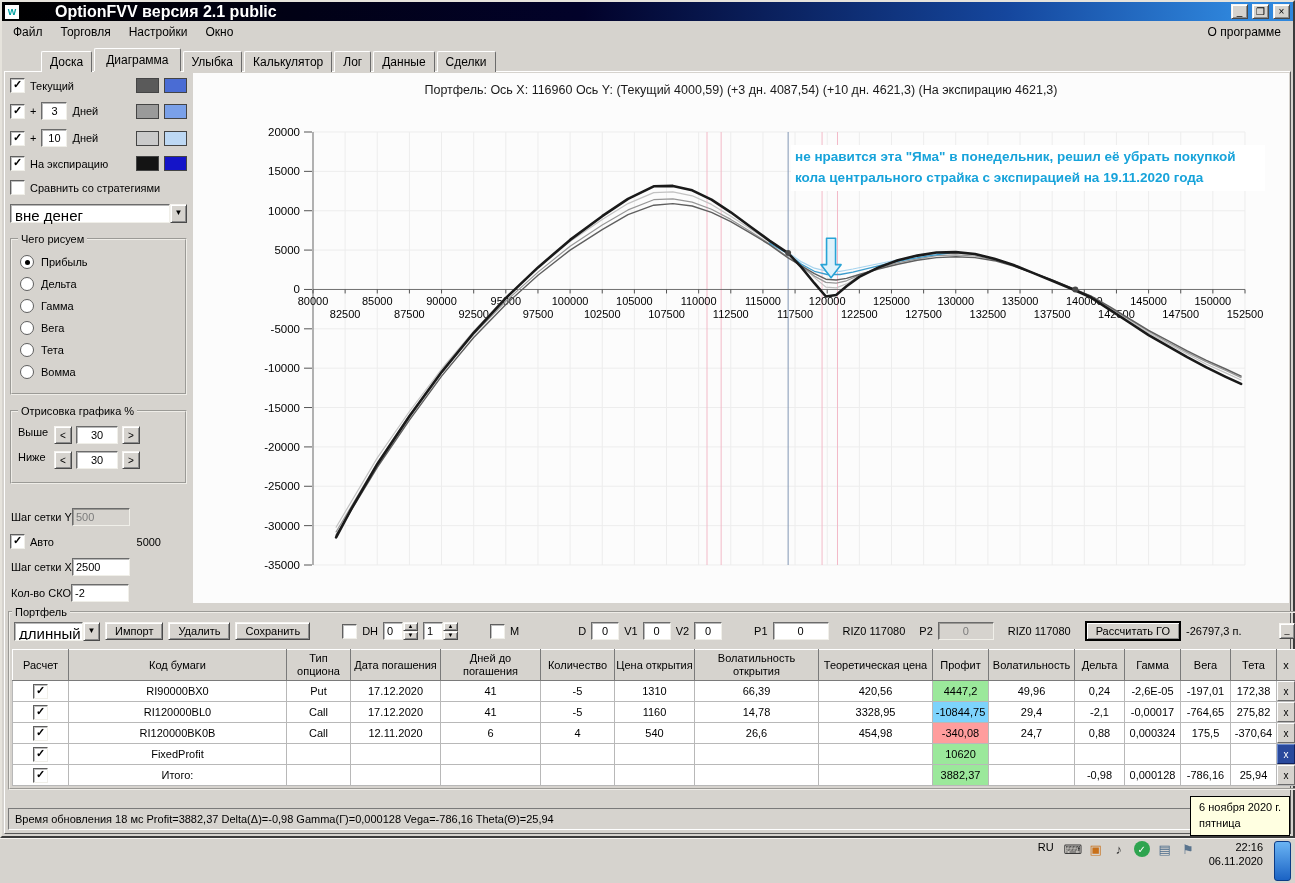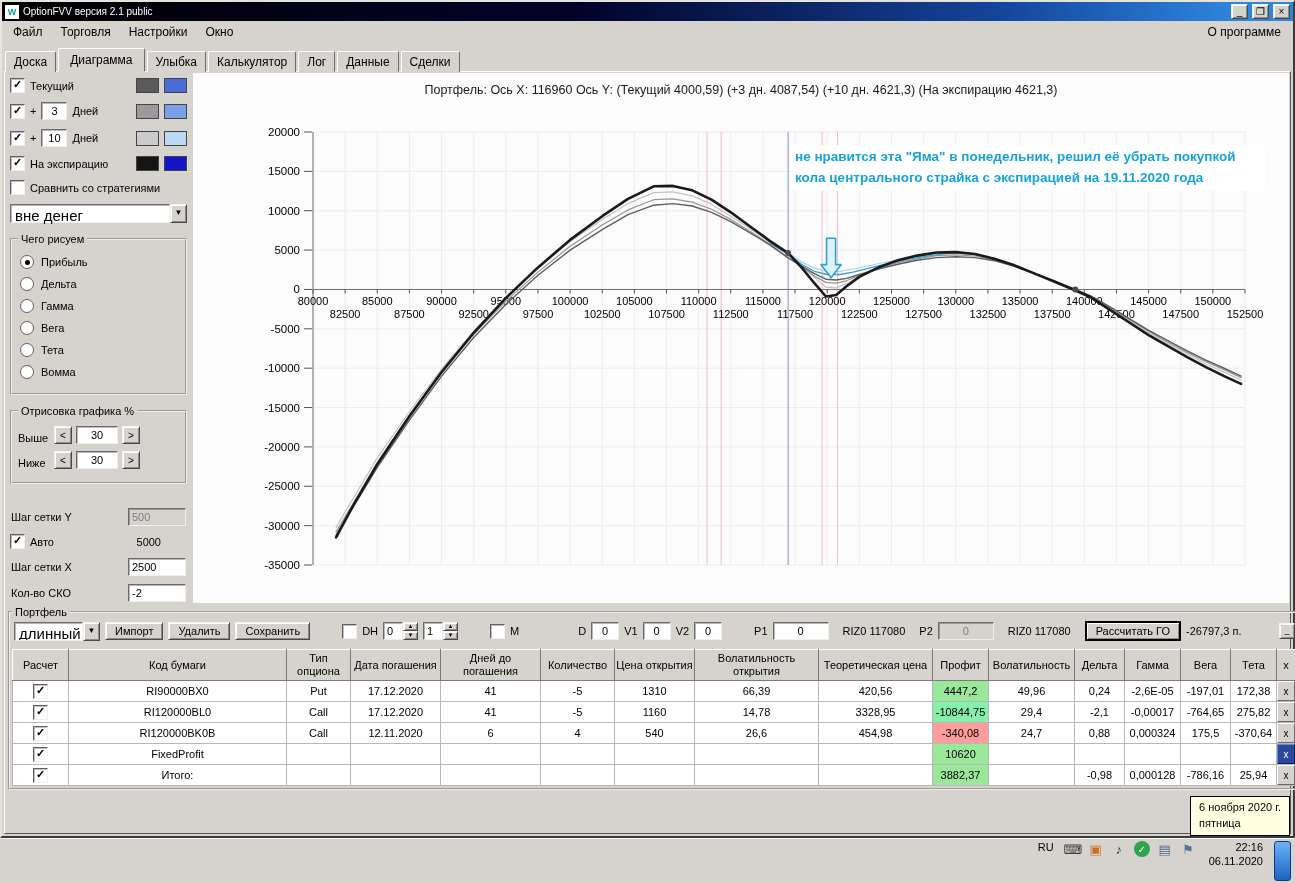--- a/index.html
+++ b/index.html
@@ -21,50 +21,50 @@
   .rad.sel::after{content:"";width:5px;height:5px;border-radius:50%;background:#000;}
   .sw{width:21px;height:13px;border:1px solid #444;display:inline-block;}
   
   .app{position:absolute;left:0;top:0;width:1295px;height:838px;box-sizing:border-box;
        border:2px solid;border-color:#e6e3dc #3c3c3c #3c3c3c #e6e3dc;background:#d6d3ce;
        display:flex;flex-direction:column;}
   .titlebar{height:19px;flex:0 0 19px;display:flex;align-items:center;gap:4px;padding:0 3px;
        background:linear-gradient(90deg,#000 0%,#02022a 45%,#15479e 78%,#2f87dd 96%);color:#fff;}
   .titlebar .ticon{width:14px;height:14px;background:#fff;display:inline-flex;align-items:center;justify-content:center;
        font-size:9px;font-weight:bold;color:#00a0a0;}
-  .titlebar .ttext{font-size:10px;font-weight:normal;flex:1;white-space:nowrap;}
+  .titlebar .ttext{font-size:16px;font-weight:bold;flex:1;white-space:nowrap;margin-left:32px;}
   .wctl{width:17px;height:15px;padding:0;font-size:10px;display:inline-flex;align-items:center;justify-content:center;}
   .menubar{height:22px;flex:0 0 22px;display:flex;align-items:center;padding:0 2px;}
   .menu-item{padding:14px 9px;cursor:default;}
   .menu-right{margin-left:auto;padding:3px 10px;}
-  .tabstrip{height:25px;flex:0 0 25px;display:flex;align-items:flex-end;padding:3px 3px 0;position:relative;}
+  .tabstrip{height:25px;flex:0 0 25px;display:flex;align-items:flex-end;padding:3px 3px 0;position:relative;margin-left:36px;}
   .tab{background:#d6d3ce;border:1px solid;border-color:#fff #6b6b6b transparent #fff;border-bottom:none;
        padding:3px 8px;margin-right:2px;font-size:12px;border-radius:2px 2px 0 0;position:relative;top:1px;}
   .tab.active{padding:4px 11px;top:0;z-index:4;box-shadow:0 2px 0 #d6d3ce;font-weight:normal;}
   .page{flex:1;display:flex;flex-direction:column;margin:0 2px 2px;border:1px solid;
        border-color:#fff #565656 #565656 #fff;background:#d6d3ce;min-height:0;}
   
   .main-row{flex:0 0 532px;display:flex;min-height:0;}
   .sidebar{width:187px;flex:0 0 187px;padding:6px 4px 0 4px;box-sizing:border-box;overflow:hidden;}
   .side-row{display:flex;align-items:center;gap:5px;margin:0 1px 9px 1px;font-size:11px;}
   .side-row .lbl{white-space:nowrap;}
   .side-row .grow{flex:1;}
   .numbox{width:26px;text-align:center;}
   .dd{display:flex;height:19px;margin:0 1px 10px 1px;}
   .dd .val{flex:1;background:#fff;border:1px solid;border-color:#6b6b6b #f0efe9 #f0efe9 #6b6b6b;
        box-shadow:inset 1px 1px 0 rgba(0,0,0,.28);font-size:15px;padding:2px 4px;}
   .dd .arrow{width:17px;font-size:8px;display:inline-flex;align-items:center;justify-content:center;padding:0;}
   fieldset.group{border:2px groove #efede8;margin:0 1px 10px 1px;padding:2px 6px 6px;}
   fieldset.group legend{font-size:11px;padding:0 3px;}
   .radio-row{display:flex;align-items:center;gap:7px;margin:8px 2px;font-size:11px;}
-  .pct-row{display:flex;align-items:flex-end;gap:4px;margin:7px 0;font-size:11px;}
+  .pct-row{display:flex;align-items:flex-start;gap:4px;margin:7px 0;font-size:11px;}
   .pct-row .plabel{width:32px;}
   .minibtn{width:18px;height:18px;padding:0;font-size:10px;display:inline-flex;align-items:center;justify-content:center;}
   .pctfield{width:42px;text-align:center;}
-  .fieldrow{display:flex;align-items:center;justify-content:space-between;margin:8px 2px;font-size:11px;}
+  .fieldrow{display:flex;align-items:center;margin:8px 2px;font-size:11px;}
   .fieldrow .tfield{width:58px;text-align:left;}
   .spin{display:inline-flex;}
   .spin .arrows{display:flex;flex-direction:column;width:15px;}
   .spin .arrows .wbtn{height:9px;padding:0;font-size:6px;display:flex;align-items:center;justify-content:center;}
   
   .chart-panel{flex:1;background:#fcfcfc;position:relative;margin:1px;overflow:hidden;}
   .chart-title{position:absolute;left:0;top:10px;width:100%;text-align:center;font-size:12.5px;color:#1a1a1a;}
   #chart-svg{position:absolute;left:0;top:34px;}
   .annotation{position:absolute;left:598px;top:72px;width:466px;background:#fff;color:#17a3da;
        font-weight:bold;font-size:13.5px;line-height:1.55;padding:2px 4px;z-index:5;}
@@ -524,21 +524,21 @@
               <tr>
                 <td><span class="cb checked"></span></td>
                 <td>RI120000BL0</td>
                 <td>Call</td>
                 <td>17.12.2020</td>
                 <td>41</td>
                 <td>-5</td>
                 <td>1160</td>
                 <td>14,78</td>
                 <td>3328,95</td>
-                <td style="background: #86efac;">-10844,75</td>
+                <td style="background: #7dd3fc;">-10844,75</td>
                 <td>29,4</td>
                 <td>-2,1</td>
                 <td>-0,00017</td>
                 <td>-764,65</td>
                 <td>275,82</td>
                 <td class="xcell">
                   <button class="xbtn">х</button>
                 </td>
               </tr>
               <tr>
@@ -601,20 +601,23 @@
                   <button class="xbtn">х</button>
                 </td>
               </tr>
             </tbody>
         </table>
       </div>
     </fieldset>
 
     <div class="filler"></div>
 
+    <div class="statusbar">
+      <span>Время обновления 18 мс    Profit=3882,37 Delta(Δ)=-0,98 Gamma(Г)=0,000128 Vega=-786,16 Theta(Θ)=25,94</span>
+    </div>
   </div>
 </div>
 
 <div class="taskbar">
   <div class="tray">
     <span class="lang">RU</span>
     <span id="tray-icons" style="display:flex;gap:7px;align-items:center;">
         <span class="tray-ico" style="color: rgb(58, 58, 58);">⌨</span>
         <span class="tray-ico" style="color: rgb(200, 112, 26);">▣</span>
         <span class="tray-ico" style="color: rgb(58, 58, 58);">♪</span>

